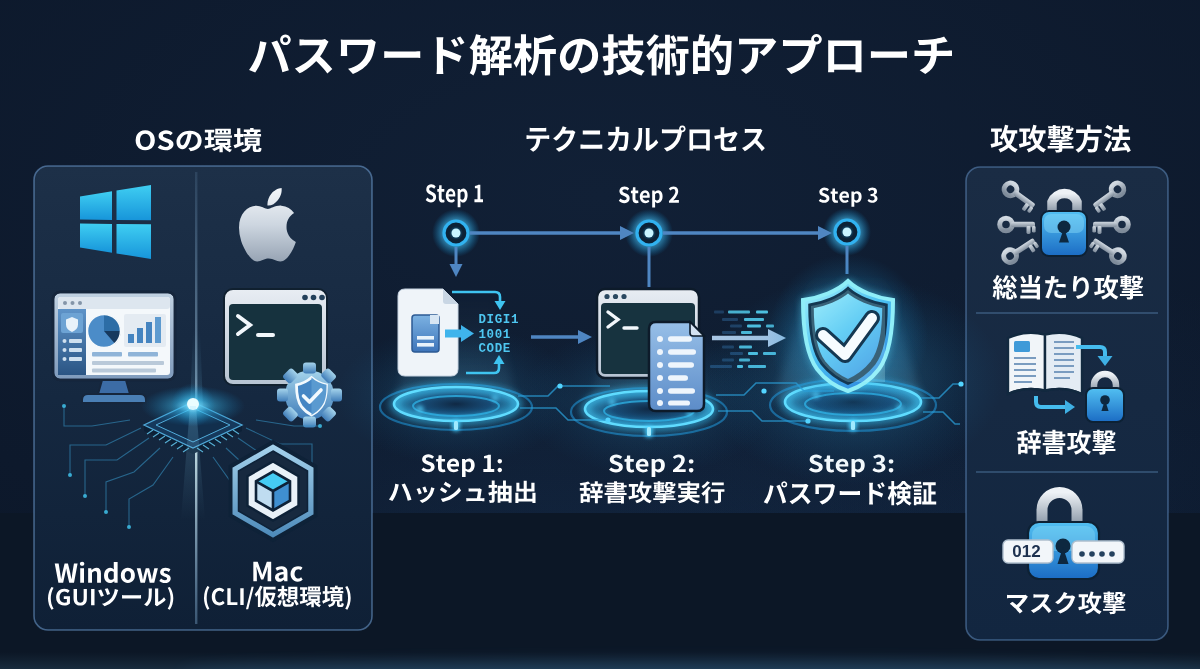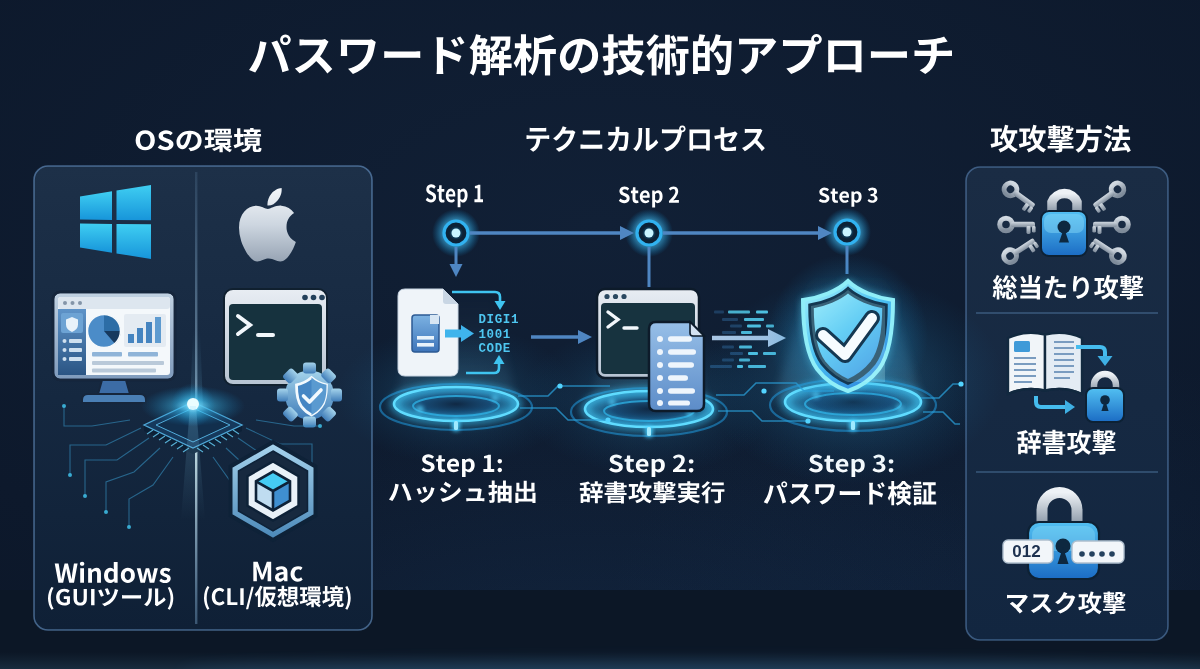--- a/index.html
+++ b/index.html
@@ -1,14 +1,14 @@
 <!DOCTYPE html>
 <html><head><meta charset="utf-8"><style>
 html,body{margin:0;padding:0;width:1200px;height:669px;overflow:hidden;background:#0c1726;}
-#stage{position:relative;width:1200px;height:590px;font-family:"Liberation Sans",sans-serif;
+#stage{position:relative;width:1200px;height:513px;font-family:"Liberation Sans",sans-serif;
 background:
  radial-gradient(900px 480px at 50% 120%, rgba(28,64,106,0.32), rgba(0,0,0,0) 60%),
  radial-gradient(700px 420px at 86% 102%, rgba(24,56,95,0.22), rgba(0,0,0,0) 60%),
  radial-gradient(1400px 750px at 50% 38%, #112036 0%, #0d192c 55%, #0a1425 100%);}
 svg.main{position:absolute;left:0;top:0;}
 </style></head><body>
 <div id="stage">
 <svg class="main" width="1200" height="669" viewBox="0 0 1200 669">
 <defs>
 <linearGradient id="winb" x1="0" y1="0" x2="0" y2="1">

